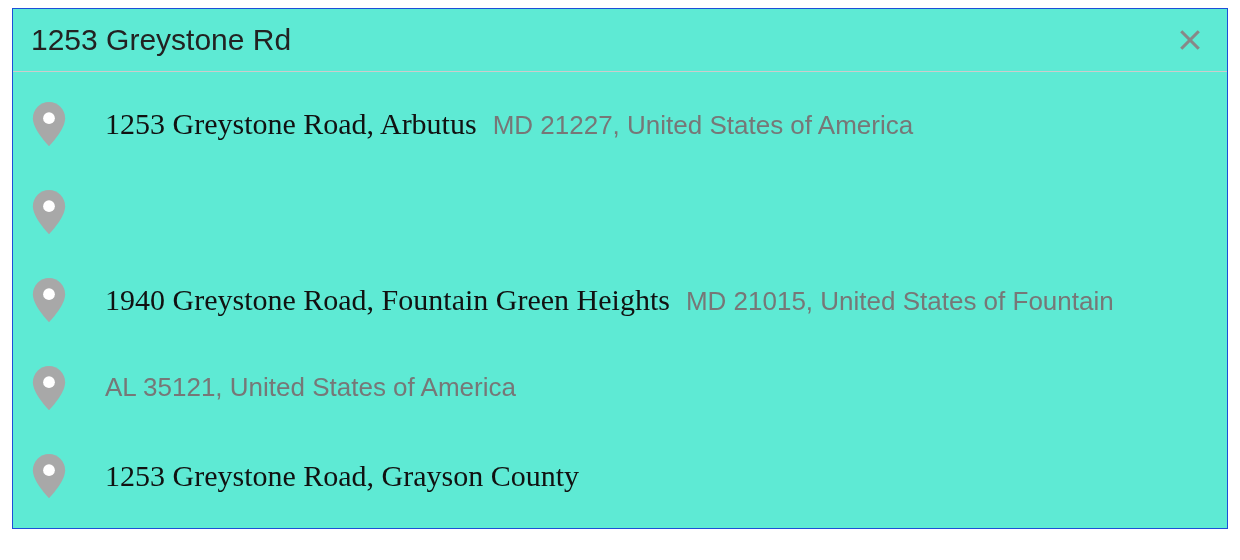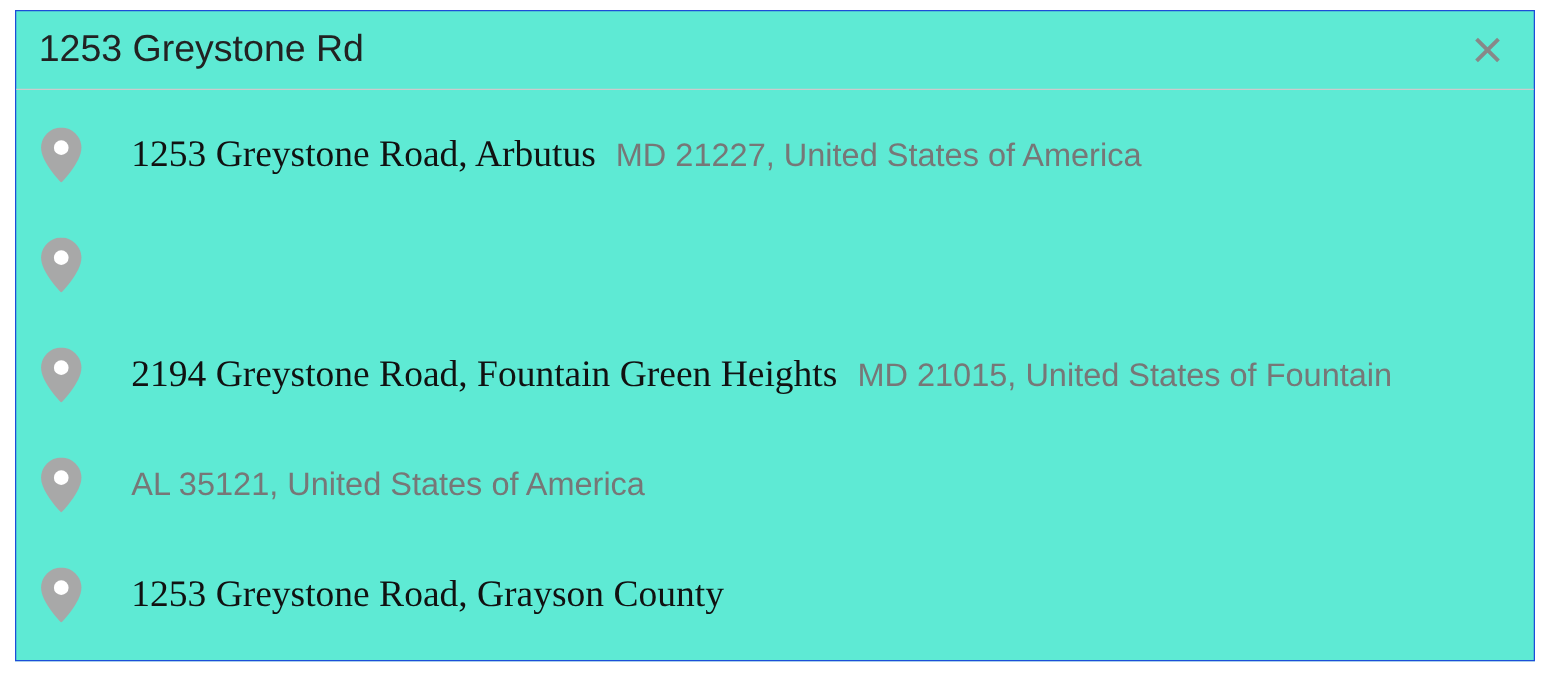--- a/index.html
+++ b/index.html
@@ -114,21 +114,21 @@
       </span>
     </li>
     <li class="suggestion-item">
       <span class="pin-icon">
         <svg viewBox="0 0 24 30">
             <path fill="#a8a8a8" d="M12 0C6 0 1 5 1 11c0 8 11 19 11 19s11-11 11-19C23 5 18 0 12 0z"></path>
             <circle cx="12" cy="11" r="4" fill="#fff"></circle>
           </svg>
       </span>
       <span class="suggestion-text">
-        <span class="suggestion-main">2194 Greystone Road, Fountain Green Heights</span>
+        <span class="suggestion-main">1940 Greystone Road, Fountain Green Heights</span>
         <span class="suggestion-secondary">MD 21015, United States of Fountain</span>
       </span>
     </li>
     <li class="suggestion-item">
       <span class="pin-icon">
         <svg viewBox="0 0 24 30">
             <path fill="#a8a8a8" d="M12 0C6 0 1 5 1 11c0 8 11 19 11 19s11-11 11-19C23 5 18 0 12 0z"></path>
             <circle cx="12" cy="11" r="4" fill="#fff"></circle>
           </svg>
       </span>

